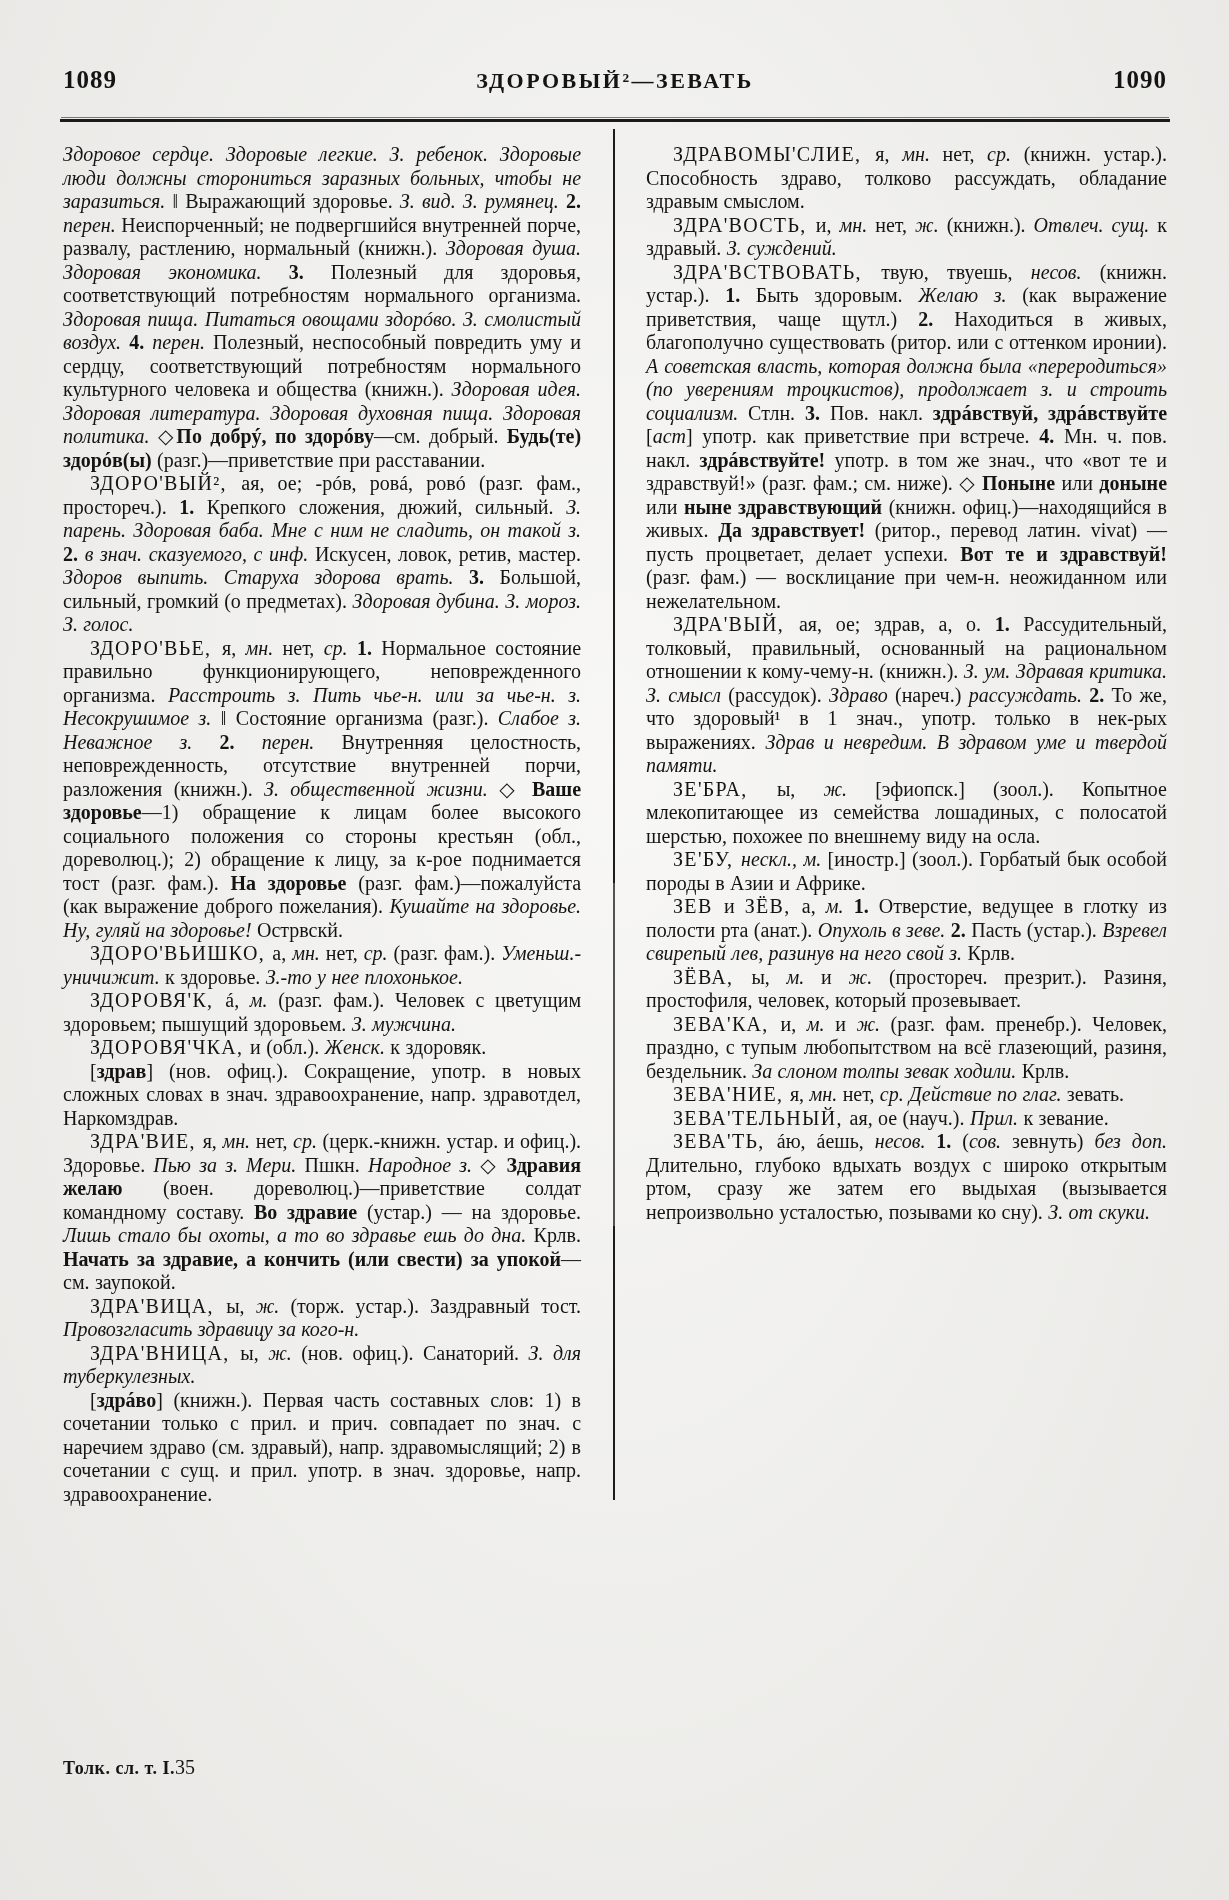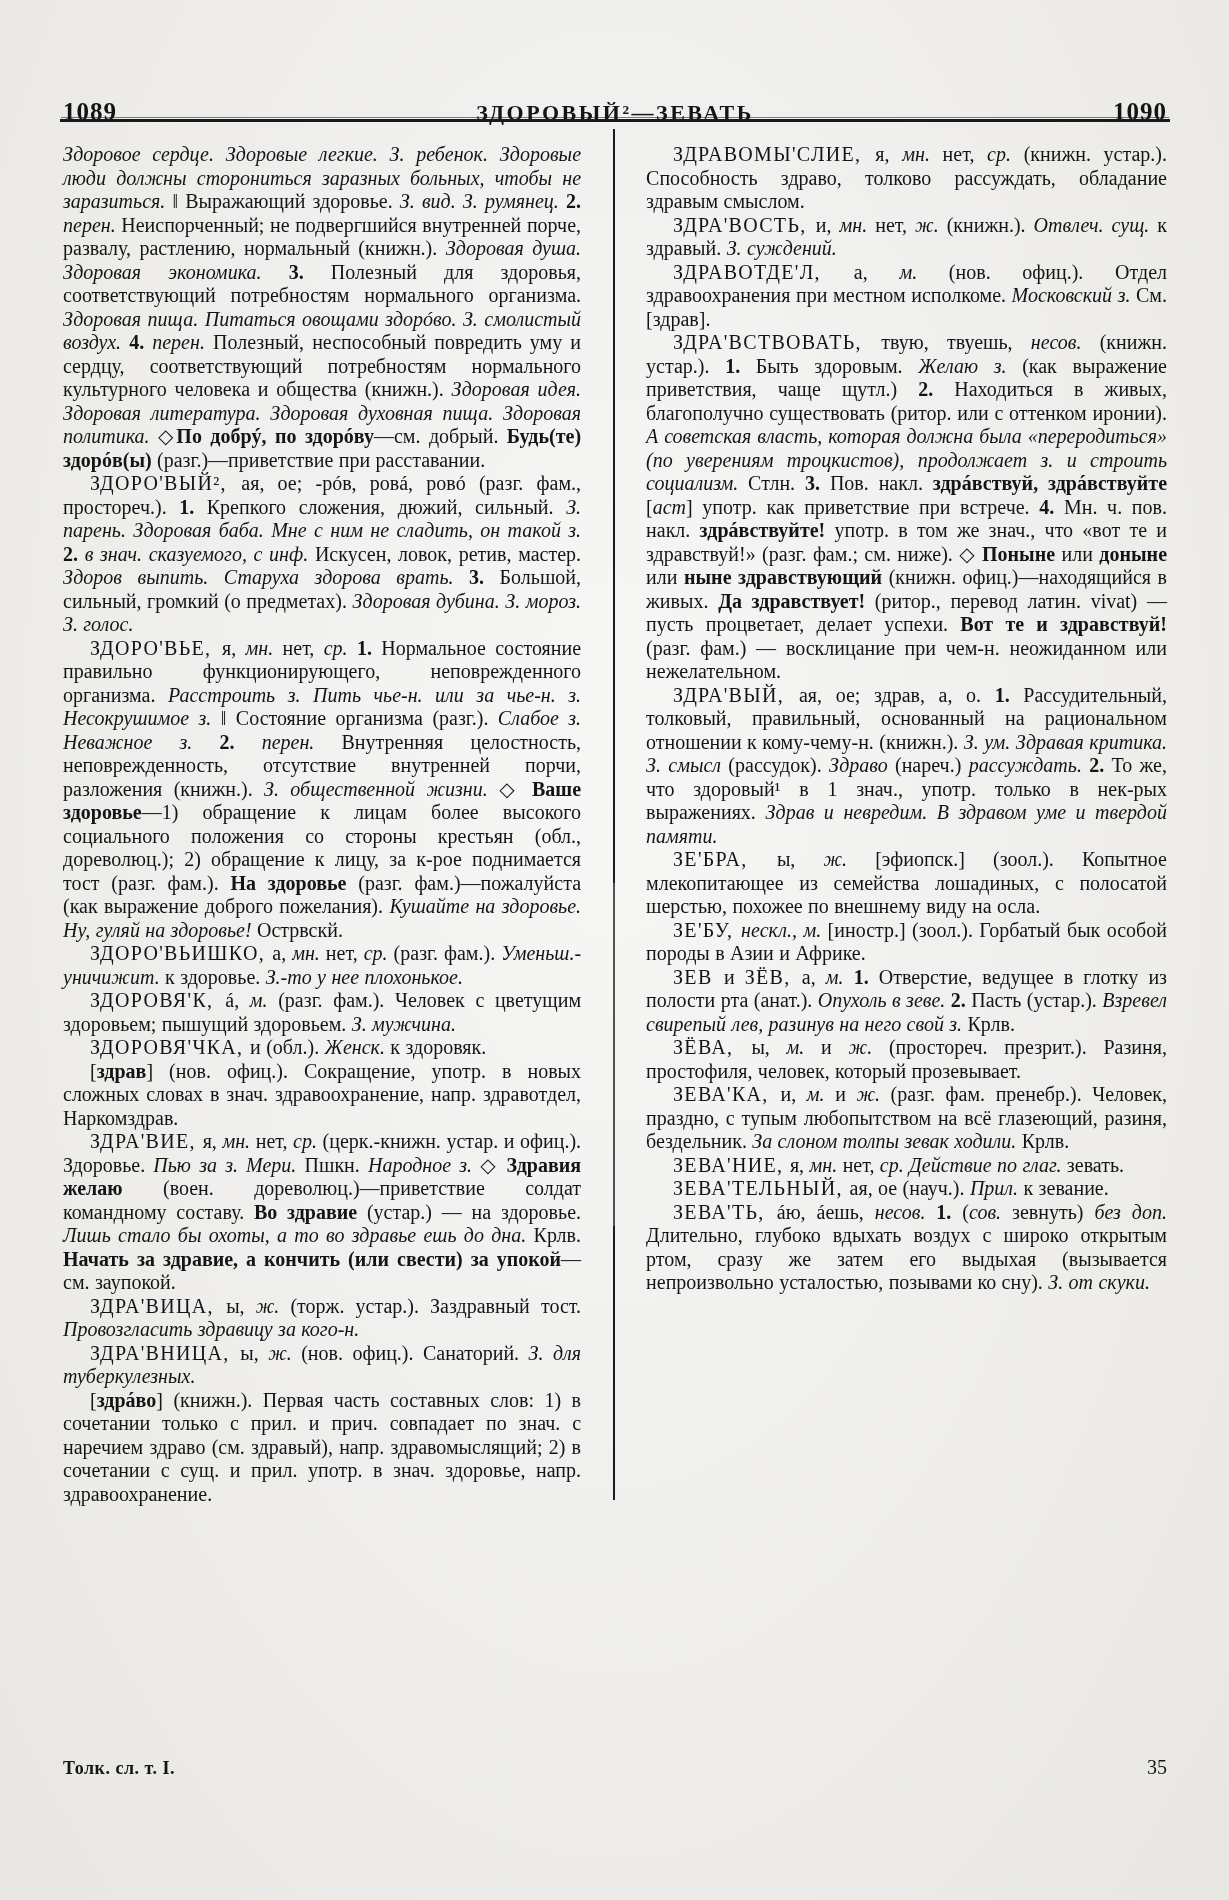--- a/index.html
+++ b/index.html
@@ -16,21 +16,21 @@
     background:
       radial-gradient(ellipse at 50% 40%, rgba(255,255,255,0.5), rgba(0,0,0,0.035)),
       #f0efec;
   }
   
   .runhead{
     position:absolute;left:63px;right:62px;top:66px;
     display:flex;align-items:baseline;justify-content:space-between;
     font-weight:bold;font-size:25px;line-height:28px;
   }
-  .runhead .pageno{width:110px;letter-spacing:1px;margin-top:32px;}
+  .runhead .pageno{width:110px;letter-spacing:1px;}
   .runhead .pageno.right{text-align:right;}
   .runhead .title{
     flex:1;text-align:center;font-size:22px;letter-spacing:2.5px;
   }
   .headrule{
     position:absolute;left:60px;right:59px;top:119px;height:3px;
     background:#1a1a1a;
     box-shadow:0 -3px 0 -1px rgba(26,26,26,0.55);
   }
   
@@ -53,21 +53,21 @@
     word-spacing:0.02em;
   }
   p.entry.noindent{text-indent:0;}
   .r-n{font-style:normal;}
   .r-i{font-style:italic;}
   .r-b{font-weight:bold;}
   .r-h{font-weight:normal;letter-spacing:1.3px;}
   
   .footer{
     position:absolute;left:63px;right:62px;top:1756px;
-    display:flex;justify-content:space-between;align-items:baseline;
+    display:flex;align-items:baseline;
     font-size:18px;
   }
   .footer .sig{letter-spacing:0.5px;font-weight:600;}
   .footer .sheetno{font-size:20px;font-weight:400;}
 </style>
 </head>
 <body>
 
 <div class="page">
 
@@ -90,21 +90,20 @@
         <p class="entry"><span class="r-n">[</span><span class="r-b">здрав</span><span class="r-n">] (нов. офиц.). Сокращение, употр. в новых сложных словах в знач. здравоохранение, напр. здравотдел, Наркомздрав.</span></p>
         <p class="entry"><span class="r-h">ЗДРА'ВИЕ, </span><span class="r-n">я, </span><span class="r-i">мн. </span><span class="r-n">нет, </span><span class="r-i">ср. </span><span class="r-n">(церк.-книжн. устар. и офиц.). Здоровье. </span><span class="r-i">Пью за з. Мери. </span><span class="r-n">Пшкн. </span><span class="r-i">Народное з. </span><span class="r-n">◇ </span><span class="r-b">Здравия желаю </span><span class="r-n">(воен. дореволюц.)—приветствие солдат командному составу. </span><span class="r-b">Во здравие </span><span class="r-n">(устар.) — на здоровье. </span><span class="r-i">Лишь стало бы охоты, а то во здравье ешь до дна. </span><span class="r-n">Крлв. </span><span class="r-b">Начать за здравие, а кончить (или свести) за упокой</span><span class="r-n">—см. заупокой.</span></p>
         <p class="entry"><span class="r-h">ЗДРА'ВИЦА, </span><span class="r-n">ы, </span><span class="r-i">ж. </span><span class="r-n">(торж. устар.). Заздравный тост. </span><span class="r-i">Провозгласить здравицу за кого-н.</span></p>
         <p class="entry"><span class="r-h">ЗДРА'ВНИЦА, </span><span class="r-n">ы, </span><span class="r-i">ж. </span><span class="r-n">(нов. офиц.). Санаторий. </span><span class="r-i">З. для туберкулезных.</span></p>
         <p class="entry"><span class="r-n">[</span><span class="r-b">здрáво</span><span class="r-n">] (книжн.). Первая часть составных слов: 1) в сочетании только с прил. и прич. совпадает по знач. с наречием здраво (см. здравый), напр. здравомыслящий; 2) в сочетании с сущ. и прил. употр. в знач. здоровье, напр. здравоохранение.</span></p>
       </div>
     <div class="coldivider"></div>
     <div class="col right" id="col-right">
         <p class="entry"><span class="r-h">ЗДРАВОМЫ'СЛИЕ, </span><span class="r-n">я, </span><span class="r-i">мн. </span><span class="r-n">нет, </span><span class="r-i">ср. </span><span class="r-n">(книжн. устар.). Способность здраво, толково рассуждать, обладание здравым смыслом.</span></p>
         <p class="entry"><span class="r-h">ЗДРА'ВОСТЬ, </span><span class="r-n">и, </span><span class="r-i">мн. </span><span class="r-n">нет, </span><span class="r-i">ж. </span><span class="r-n">(книжн.). </span><span class="r-i">Отвлеч. сущ. </span><span class="r-n">к здравый. </span><span class="r-i">З. суждений.</span></p>
-        <p class="entry"><span class="r-h">ЗДРАВОТДЕ'Л, </span><span class="r-n">а, </span><span class="r-i">м. </span><span class="r-n">(нов. офиц.). Отдел здравоохранения при местном исполкоме. </span><span class="r-i">Московский з. </span><span class="r-n">См. [здрав].</span></p>
         <p class="entry"><span class="r-h">ЗДРА'ВСТВОВАТЬ, </span><span class="r-n">твую, твуешь, </span><span class="r-i">несов. </span><span class="r-n">(книжн. устар.). </span><span class="r-b">1. </span><span class="r-n">Быть здоровым. </span><span class="r-i">Желаю з. </span><span class="r-n">(как выражение приветствия, чаще щутл.) </span><span class="r-b">2. </span><span class="r-n">Находиться в живых, благополучно существовать (ритор. или с оттенком иронии). </span><span class="r-i">А советская власть, которая должна была «переродиться» (по уверениям троцкистов), продолжает з. и строить социализм. </span><span class="r-n">Стлн. </span><span class="r-b">3. </span><span class="r-n">Пов. накл. </span><span class="r-b">здрáвствуй, здрáвствуйте </span><span class="r-n">[</span><span class="r-i">аст</span><span class="r-n">] употр. как приветствие при встрече. </span><span class="r-b">4. </span><span class="r-n">Мн. ч. пов. накл. </span><span class="r-b">здрáвствуйте! </span><span class="r-n">употр. в том же знач., что «вот те и здравствуй!» (разг. фам.; см. ниже). ◇ </span><span class="r-b">Поныне </span><span class="r-n">или </span><span class="r-b">доныне </span><span class="r-n">или </span><span class="r-b">ныне здравствующий </span><span class="r-n">(книжн. офиц.)—находящийся в живых. </span><span class="r-b">Да здравствует! </span><span class="r-n">(ритор., перевод латин. vivat) — пусть процветает, делает успехи. </span><span class="r-b">Вот те и здравствуй! </span><span class="r-n">(разг. фам.) — восклицание при чем-н. неожиданном или нежелательном.</span></p>
         <p class="entry"><span class="r-h">ЗДРА'ВЫЙ, </span><span class="r-n">ая, ое; здрав, а, о. </span><span class="r-b">1. </span><span class="r-n">Рассудительный, толковый, правильный, основанный на рациональном отношении к кому-чему-н. (книжн.). </span><span class="r-i">З. ум. Здравая критика. З. смысл </span><span class="r-n">(рассудок). </span><span class="r-i">Здраво </span><span class="r-n">(нареч.) </span><span class="r-i">рассуждать. </span><span class="r-b">2. </span><span class="r-n">То же, что здоровый¹ в 1 знач., употр. только в нек-рых выражениях. </span><span class="r-i">Здрав и невредим. В здравом уме и твердой памяти.</span></p>
         <p class="entry"><span class="r-h">ЗЕ'БРА, </span><span class="r-n">ы, </span><span class="r-i">ж. </span><span class="r-n">[эфиопск.] (зоол.). Копытное млекопитающее из семейства лошадиных, с полосатой шерстью, похожее по внешнему виду на осла.</span></p>
         <p class="entry"><span class="r-h">ЗЕ'БУ, </span><span class="r-i">нескл., м. </span><span class="r-n">[иностр.] (зоол.). Горбатый бык особой породы в Азии и Африке.</span></p>
         <p class="entry"><span class="r-h">ЗЕВ </span><span class="r-n">и </span><span class="r-h">ЗЁВ, </span><span class="r-n">а, </span><span class="r-i">м. </span><span class="r-b">1. </span><span class="r-n">Отверстие, ведущее в глотку из полости рта (анат.). </span><span class="r-i">Опухоль в зеве. </span><span class="r-b">2. </span><span class="r-n">Пасть (устар.). </span><span class="r-i">Взревел свирепый лев, разинув на него свой з. </span><span class="r-n">Крлв.</span></p>
         <p class="entry"><span class="r-h">ЗЁВА, </span><span class="r-n">ы, </span><span class="r-i">м. </span><span class="r-n">и </span><span class="r-i">ж. </span><span class="r-n">(простореч. презрит.). Разиня, простофиля, человек, который прозевывает.</span></p>
         <p class="entry"><span class="r-h">ЗЕВА'КА, </span><span class="r-n">и, </span><span class="r-i">м. </span><span class="r-n">и </span><span class="r-i">ж. </span><span class="r-n">(разг. фам. пренебр.). Человек, праздно, с тупым любопытством на всё глазеющий, разиня, бездельник. </span><span class="r-i">За слоном толпы зевак ходили. </span><span class="r-n">Крлв.</span></p>
         <p class="entry"><span class="r-h">ЗЕВА'НИЕ, </span><span class="r-n">я, </span><span class="r-i">мн. </span><span class="r-n">нет, </span><span class="r-i">ср. Действие по глаг. </span><span class="r-n">зевать.</span></p>
         <p class="entry"><span class="r-h">ЗЕВА'ТЕЛЬНЫЙ, </span><span class="r-n">ая, ое (науч.). </span><span class="r-i">Прил. </span><span class="r-n">к зевание.</span></p>
         <p class="entry"><span class="r-h">ЗЕВА'ТЬ, </span><span class="r-n">áю, áешь, </span><span class="r-i">несов. </span><span class="r-b">1. </span><span class="r-n">(</span><span class="r-i">сов. </span><span class="r-n">зевнуть) </span><span class="r-i">без доп. </span><span class="r-n">Длительно, глубоко вдыхать воздух с широко открытым ртом, сразу же затем его выдыхая (вызывается непроизвольно усталостью, позывами ко сну). </span><span class="r-i">З. от скуки.</span></p>

